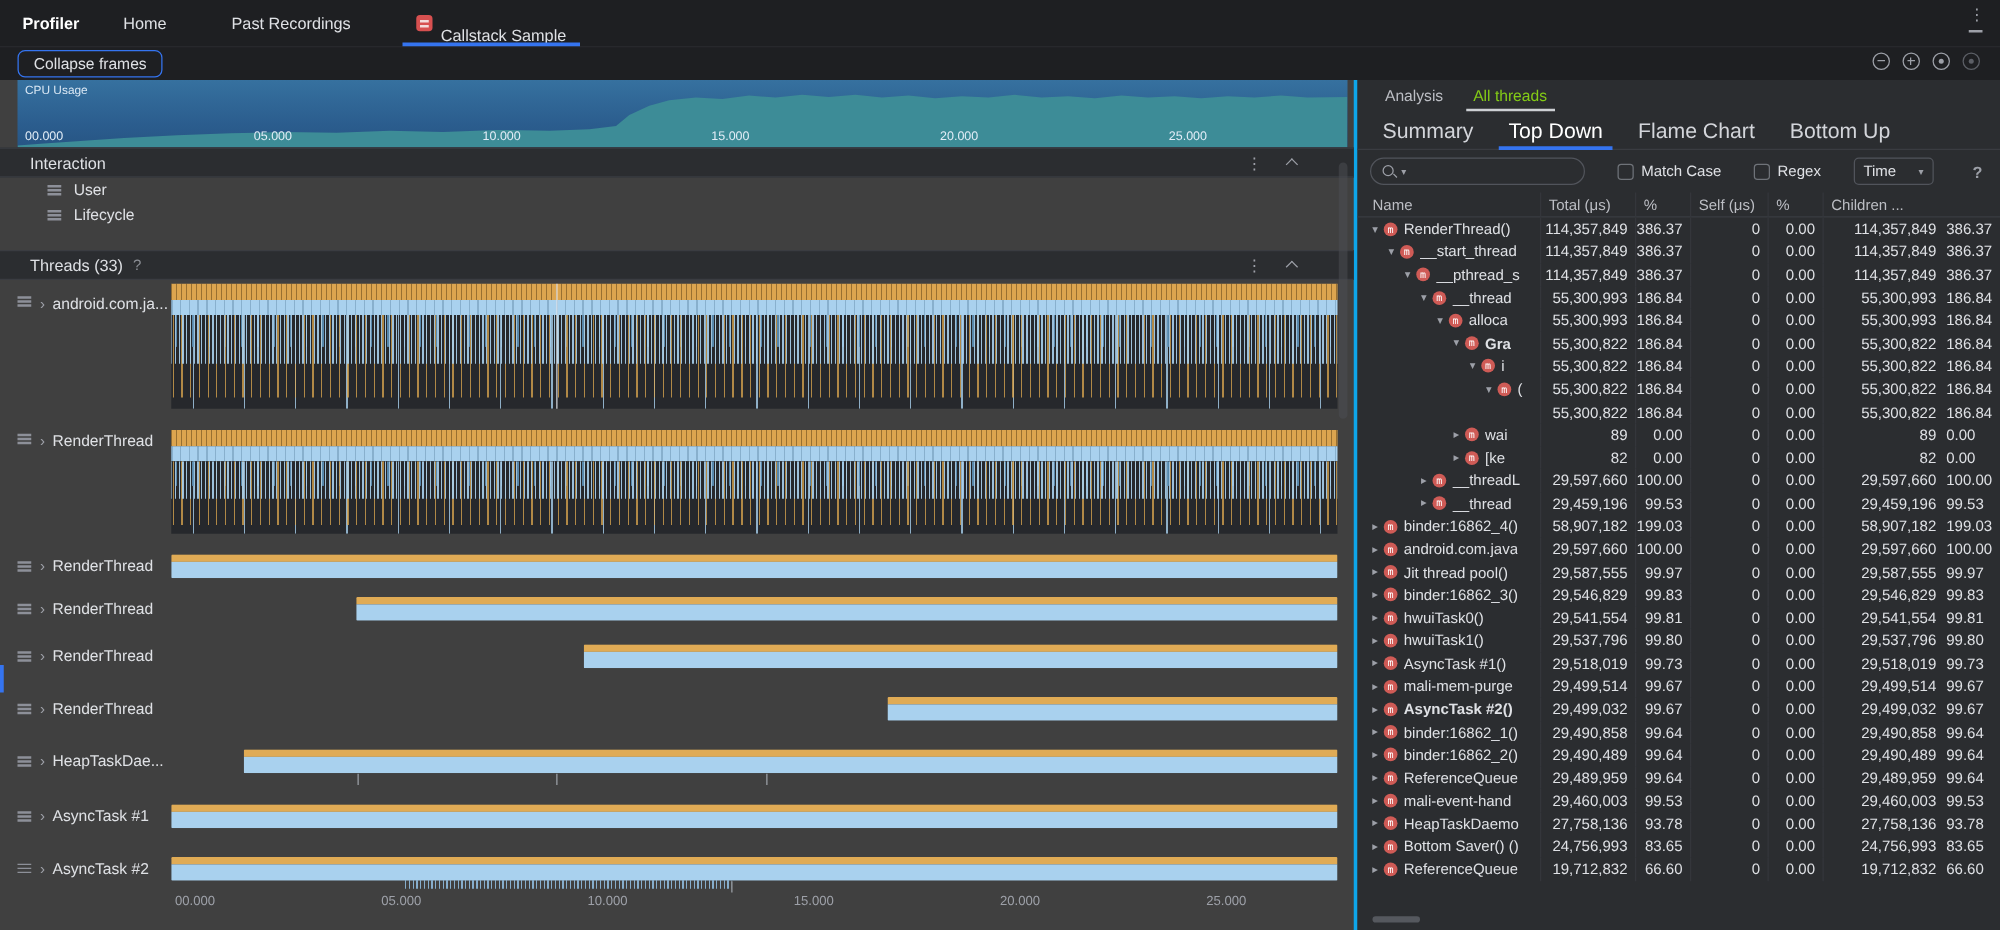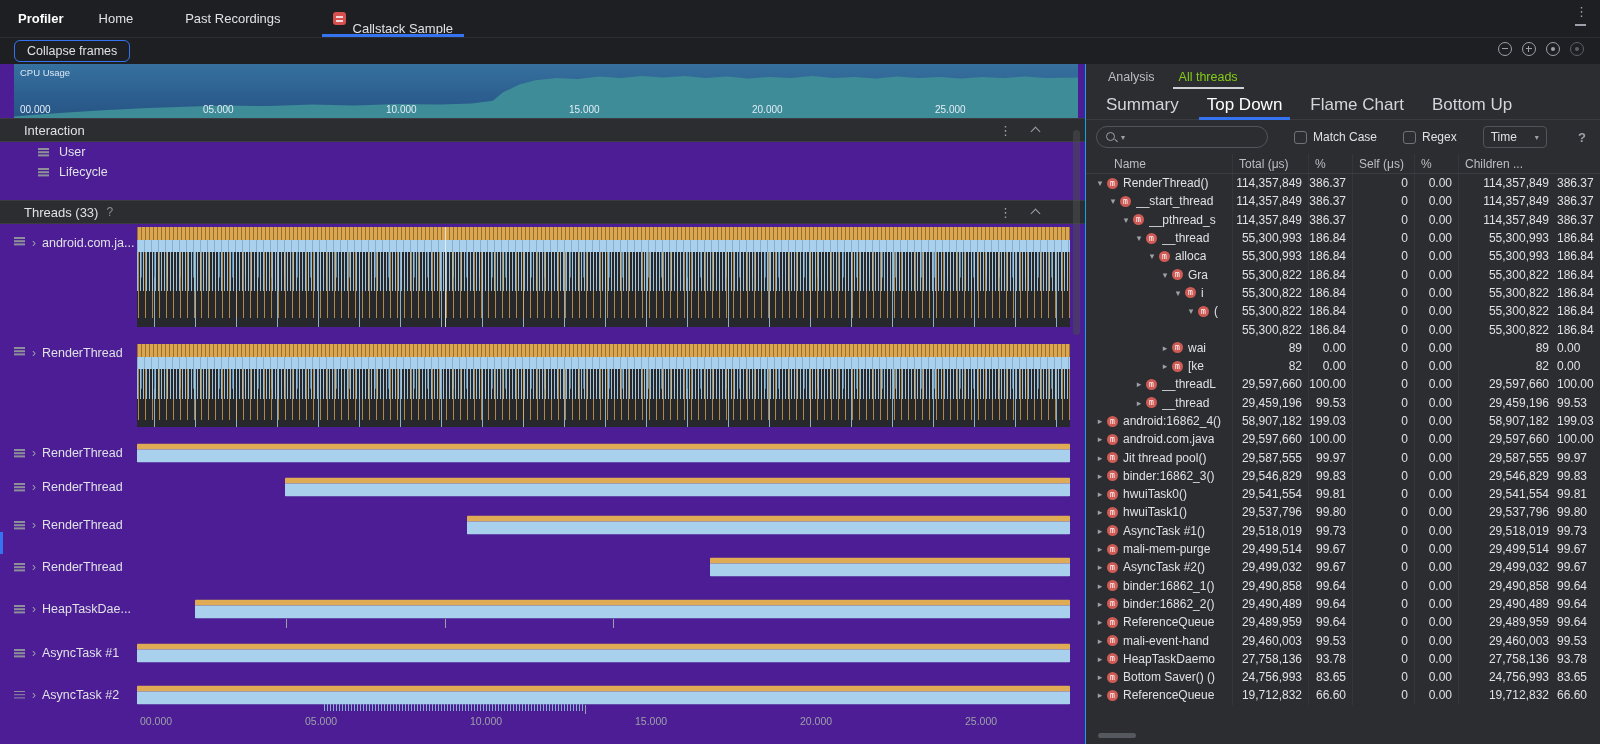--- a/index.html
+++ b/index.html
@@ -25,21 +25,21 @@
   .circ { width:14px; height:14px; border:1.4px solid #9da0a8; border-radius:50%; position:relative; }
   .circ.minus::after { content:""; position:absolute; left:2.6px; right:2.6px; top:4.9px; height:1.5px; background:#9da0a8; }
   .circ.plus::after { content:""; position:absolute; left:2.6px; right:2.6px; top:4.9px; height:1.5px; background:#9da0a8; }
   .circ.plus::before { content:""; position:absolute; top:2.6px; bottom:2.6px; left:4.9px; width:1.5px; background:#9da0a8; }
   .circ.dot::after { content:""; position:absolute; left:3.6px; top:3.6px; width:4px; height:4px; border-radius:50%; background:#9da0a8; }
   .circ.dim { border-color:#5c5f66; }
   .circ.dim::after { background:#5c5f66; }
 
   
   .main { display:flex; height:680px; }
-  .left { width:1086px; flex:none; position:relative; background:#4c1d95; border-right:1px solid #0ea5e9; }
+  .left { width:1086px; flex:none; position:relative; background:#404040; border-right:3px solid #0ea5e9; }
   .right { flex:1; min-width:0; background:#2b2d30; display:flex; flex-direction:column; position:relative; }
 
   
   .cpu { position:absolute; left:14px; top:0; width:1064px; height:54px; background:linear-gradient(180deg,#36719f 0%,#2b5d8e 65%,#275584 100%); overflow:hidden; }
   .cpu-teal { position:absolute; inset:0; background:#3d8c97;
     clip-path:polygon(0 100%,0 97%,2% 94%,5% 90%,8% 86%,12% 82%,16% 79%,20% 77%,24% 78%,28% 75%,32% 77%,36% 74%,40% 75%,43% 73%,45% 68%,46% 52%,47.5% 38%,49% 30%,51% 26%,53% 28%,55% 23%,57% 26%,59% 22%,61% 25%,63% 22%,65% 26%,67% 23%,69% 27%,71% 24%,73% 26%,75% 22%,77% 26%,79% 24%,81% 27%,83% 23%,85% 26%,87% 24%,89% 27%,91% 24%,93% 26%,95% 23%,97% 26%,100% 25%,100% 100%); }
   .cpu-label { position:absolute; top:3px; left:6px; font-size:9.5px; color:#d9e7f4; }
   .cpu-tick { position:absolute; bottom:3px; font-size:10px; color:#e2edf7; }
 
   
@@ -102,21 +102,21 @@
   .dd { font-size:8px; color:#9da0a8; }
   .cb-group { display:flex; align-items:center; gap:6px; margin-left:14px; }
   .cb { width:13px; height:13px; border:1.5px solid #6f7379; border-radius:3px; background:transparent; flex:none; }
   .cb-label { font-size:12px; color:#dfe1e5; white-space:nowrap; }
   .select { height:22px; min-width:64px; border:1px solid #51545b; border-radius:4px; display:flex; align-items:center; justify-content:space-between; padding:0 7px; font-size:12px; color:#dfe1e5; gap:6px; margin-left:14px; }
   .help-q { color:#9da0a8; font-size:13px; font-weight:bold; margin-left:auto; margin-right:4px; }
 
   
   .grid-head { height:20px; flex:none; display:flex; align-items:center; font-size:12px; color:#bcbec4; border-bottom:1px solid #3a3c41; }
   .col { padding:0 6px; overflow:hidden; white-space:nowrap; height:100%; display:flex; align-items:center; }
-  .c-name { flex:none; width:146px; padding-left:28px; }
+  .c-name { flex:none; width:146px; padding-left:12px; }
   .c-total { flex:none; width:76px; }
   .c-pct { flex:none; width:44px; }
   .c-self { flex:none; width:62px; }
   .c-spct { flex:none; width:44px; }
   .c-child { flex:1; min-width:0; }
   .grid-head .col + .col, .trow .col + .col { border-left:1px solid #34363b; }
   .rows { flex:1; overflow:hidden; }
   .trow { height:18.3px; display:flex; align-items:center; font-size:12px; color:#dfe1e5; }
   .num { justify-content:flex-end; }
   .tw { width:12px; flex:none; font-size:9px; color:#9da0a8; text-align:center; margin-right:1px; }
@@ -453,21 +453,21 @@
           <div class="col num c-spct">0.00</div>
           <div class="col c-child">
             <div class="ct" style="display: inline-block;">55,300,993</div>
             <div class="cp" style="display: inline-block;">186.84</div>
           </div>
         </div>
         <div class="trow">
           <div class="col c-name" style="padding-left: 73px;">
             <div class="tw" style="display: inline-block;">▾</div>
             <div class="micon">m</div>
-            <div class="nm" style="display: inline;">Gra</div>
+            <div class="nm" style="display: inline; font-weight: bold;">Gra</div>
           </div>
           <div class="col num c-total">55,300,822</div>
           <div class="col num c-pct">186.84</div>
           <div class="col num c-self">0</div>
           <div class="col num c-spct">0.00</div>
           <div class="col c-child">
             <div class="ct" style="display: inline-block;">55,300,822</div>
             <div class="cp" style="display: inline-block;">186.84</div>
           </div>
         </div>
@@ -572,21 +572,21 @@
           <div class="col num c-spct">0.00</div>
           <div class="col c-child">
             <div class="ct" style="display: inline-block;">29,459,196</div>
             <div class="cp" style="display: inline-block;">99.53</div>
           </div>
         </div>
         <div class="trow">
           <div class="col c-name" style="padding-left: 8px;">
             <div class="tw" style="display: inline-block;">▸</div>
             <div class="micon">m</div>
-            <div class="nm" style="display: inline;">android:16862_4()</div>
+            <div class="nm" style="display: inline;">binder:16862_4()</div>
           </div>
           <div class="col num c-total">58,907,182</div>
           <div class="col num c-pct">199.03</div>
           <div class="col num c-self">0</div>
           <div class="col num c-spct">0.00</div>
           <div class="col c-child">
             <div class="ct" style="display: inline-block;">58,907,182</div>
             <div class="cp" style="display: inline-block;">199.03</div>
           </div>
         </div>
@@ -692,21 +692,21 @@
           <div class="col num c-spct">0.00</div>
           <div class="col c-child">
             <div class="ct" style="display: inline-block;">29,499,514</div>
             <div class="cp" style="display: inline-block;">99.67</div>
           </div>
         </div>
         <div class="trow">
           <div class="col c-name" style="padding-left: 8px;">
             <div class="tw" style="display: inline-block;">▸</div>
             <div class="micon">m</div>
-            <div class="nm" style="display: inline;">AsyncTask #2()</div>
+            <div class="nm" style="display: inline; font-weight: bold;">AsyncTask #2()</div>
           </div>
           <div class="col num c-total">29,499,032</div>
           <div class="col num c-pct">99.67</div>
           <div class="col num c-self">0</div>
           <div class="col num c-spct">0.00</div>
           <div class="col c-child">
             <div class="ct" style="display: inline-block;">29,499,032</div>
             <div class="cp" style="display: inline-block;">99.67</div>
           </div>
         </div>

